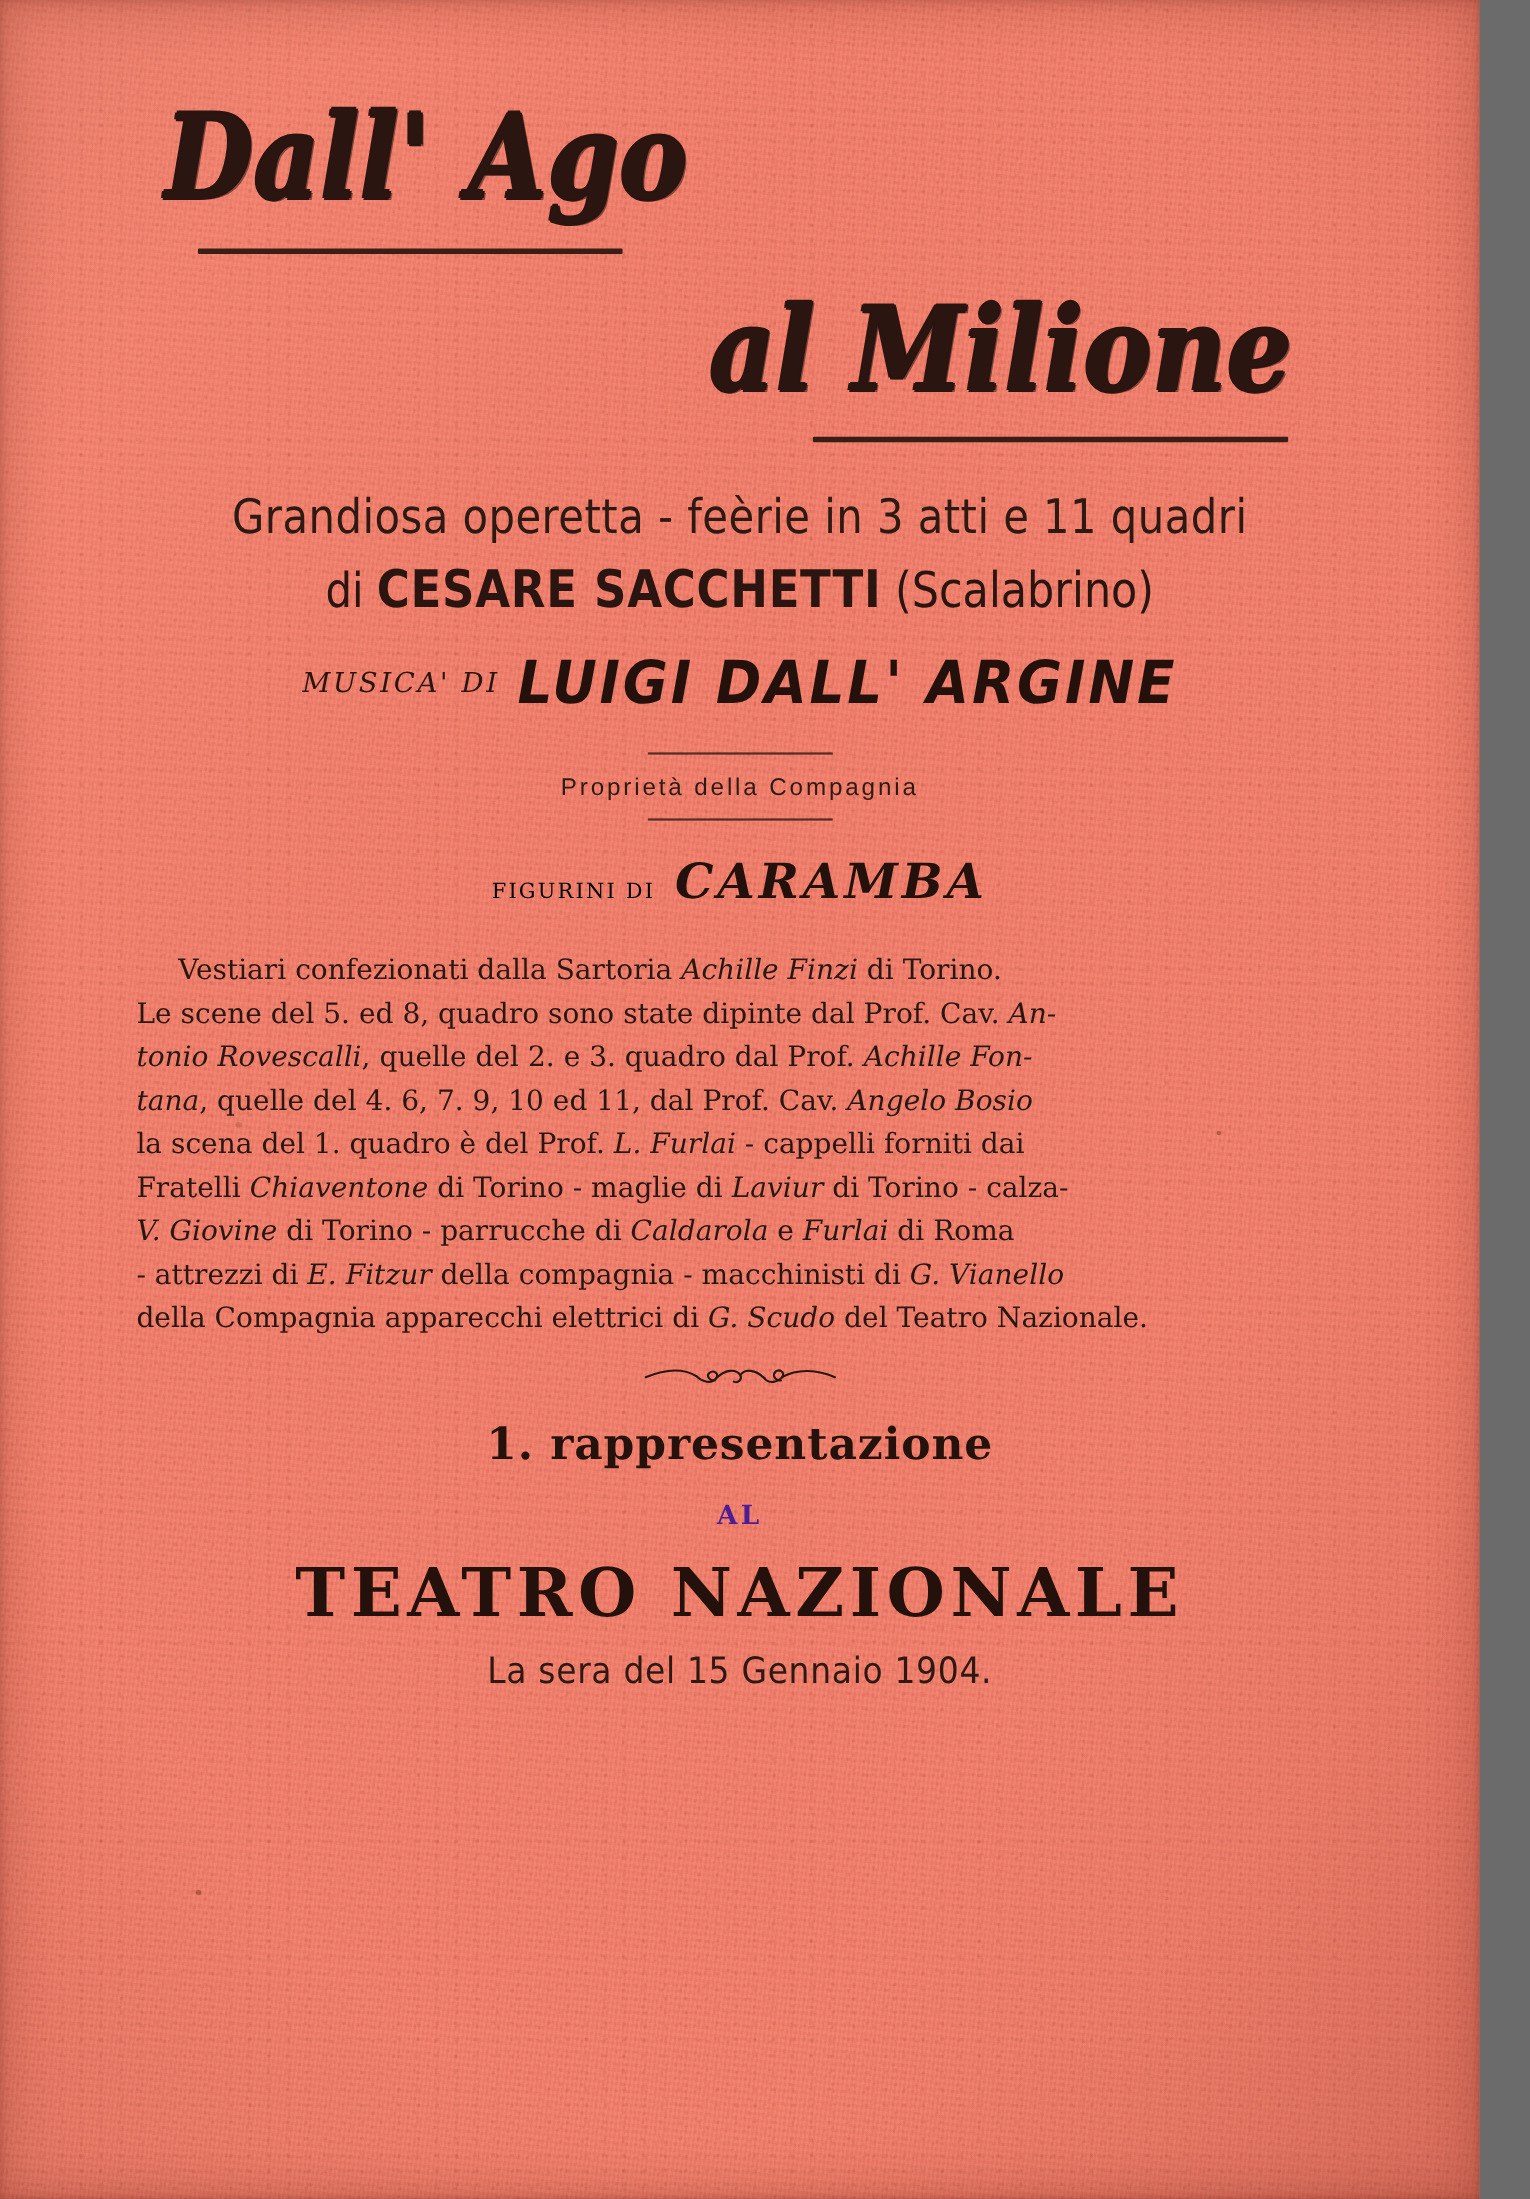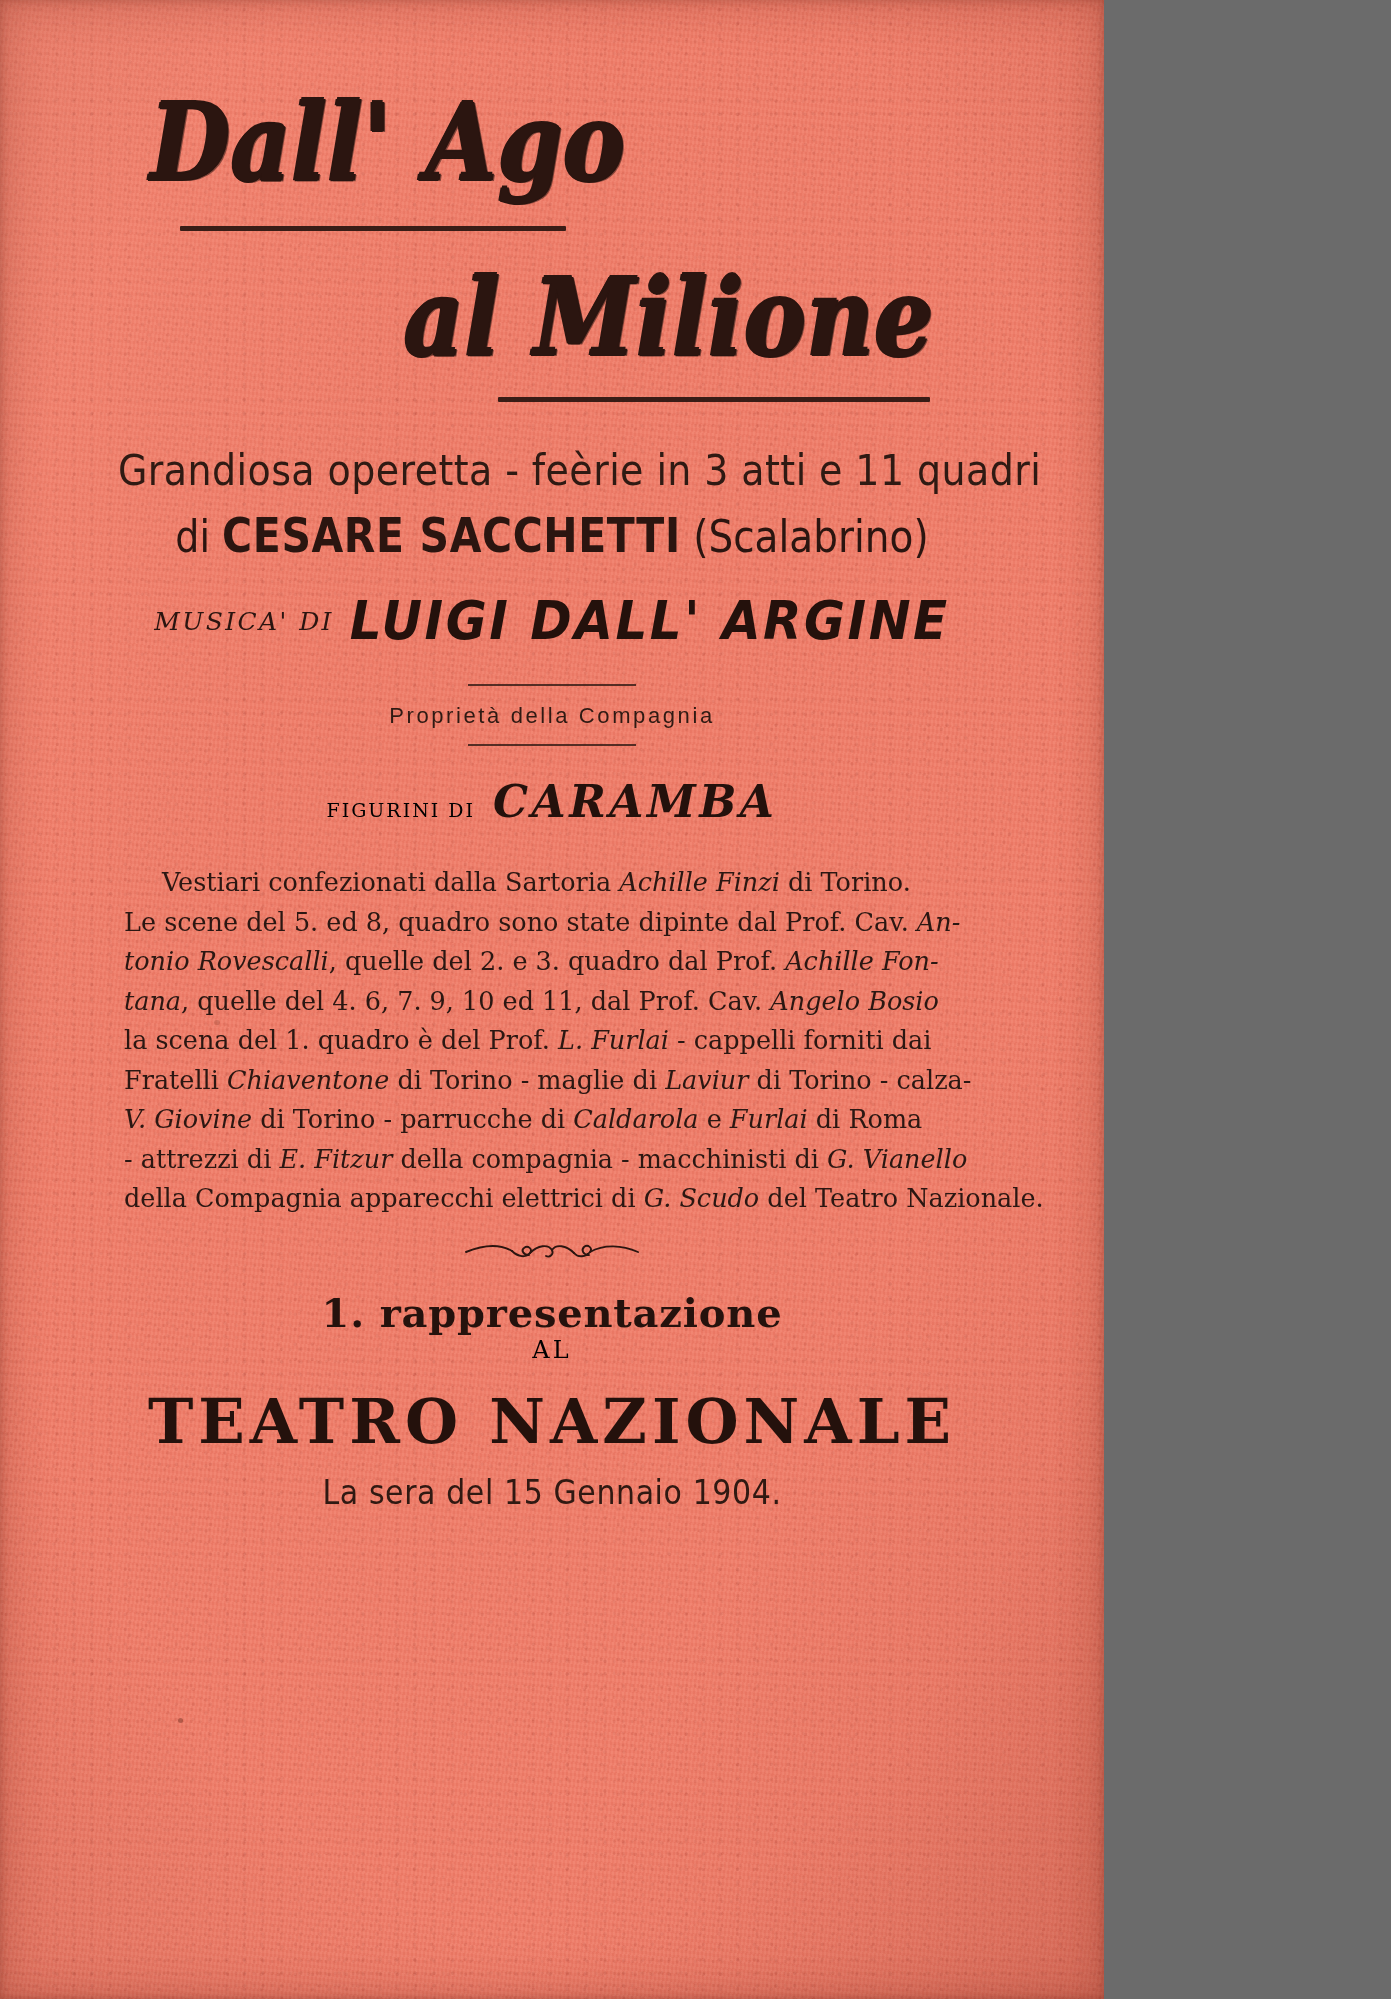--- a/index.html
+++ b/index.html
@@ -4,21 +4,21 @@
 <title>Playbill</title>
 <style>
   html, body {
     margin: 0;
     padding: 0;
     background: #6b6b6b;
   }
 
   .page {
     position: relative;
-    width: 1104px;
+    width: 1345px;
     height: 1999px;
     overflow: hidden;
     background: #ef7d69;
     font-family: "Liberation Serif", serif;
     color: #2a1a14;
   }
 
   
   .paper-grain {
     position: absolute;
@@ -242,21 +242,23 @@
     font-weight: 700;
     font-size: 40px;
     letter-spacing: .8px;
     margin-top: 16px;
     color: #25120d;
   }
   .perf-al {
     font-family: "DejaVu Serif", "Liberation Serif", serif;
     font-size: 24px;
     letter-spacing: 3px;
-    color: #000000;
+    margin-top: 26px;
+    color: #4c1d95;
+    font-weight: bold;
   }
   .perf-venue {
     font-family: "DejaVu Serif", "Liberation Serif", serif;
     font-weight: 700;
     font-size: 61px;
     letter-spacing: 5px;
     margin-top: 22px;
     color: #24110c;
   }
   .perf-date {

